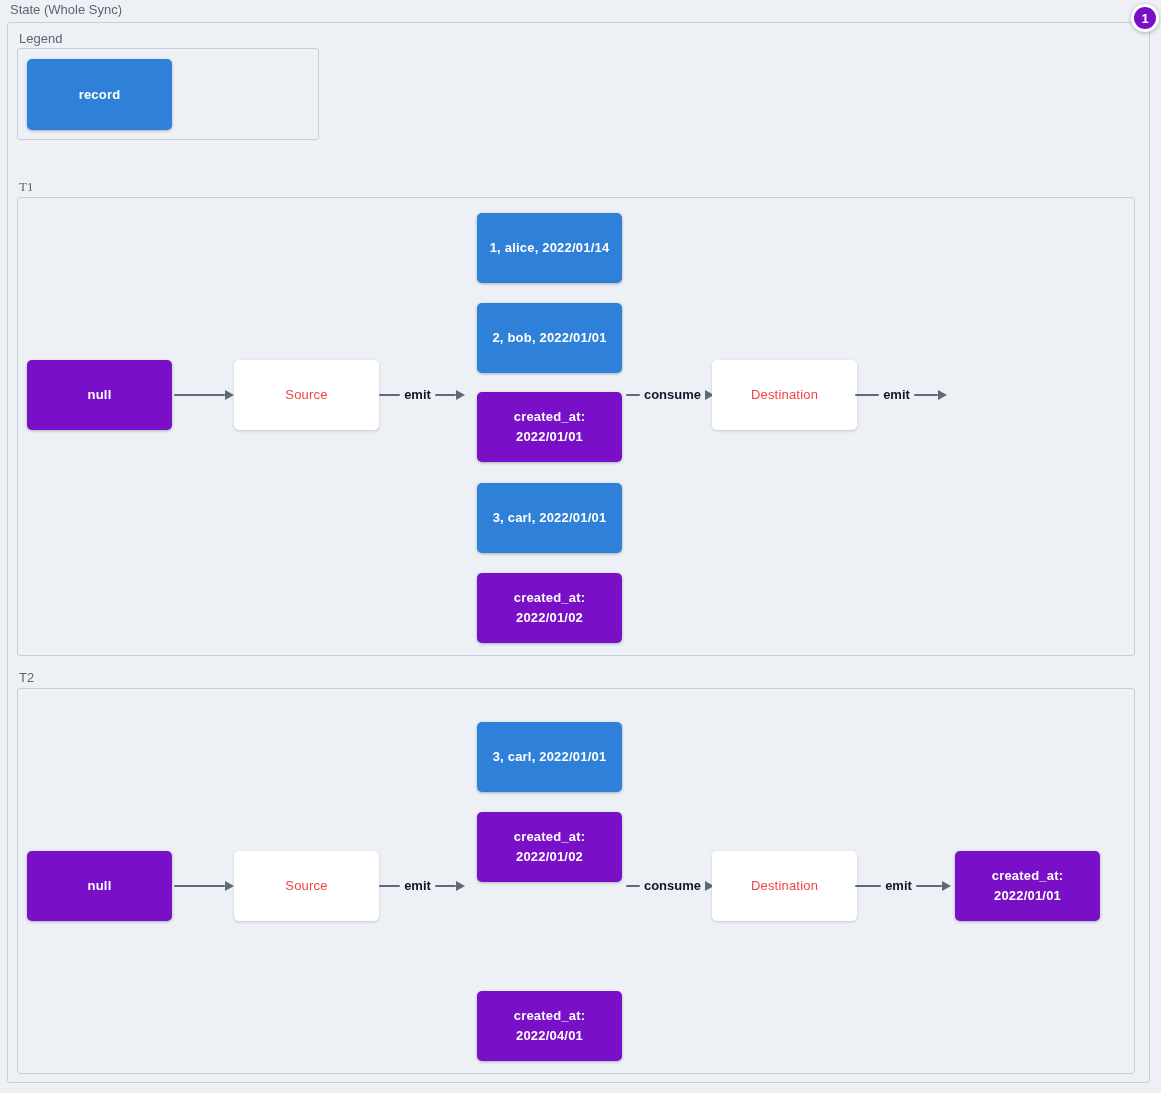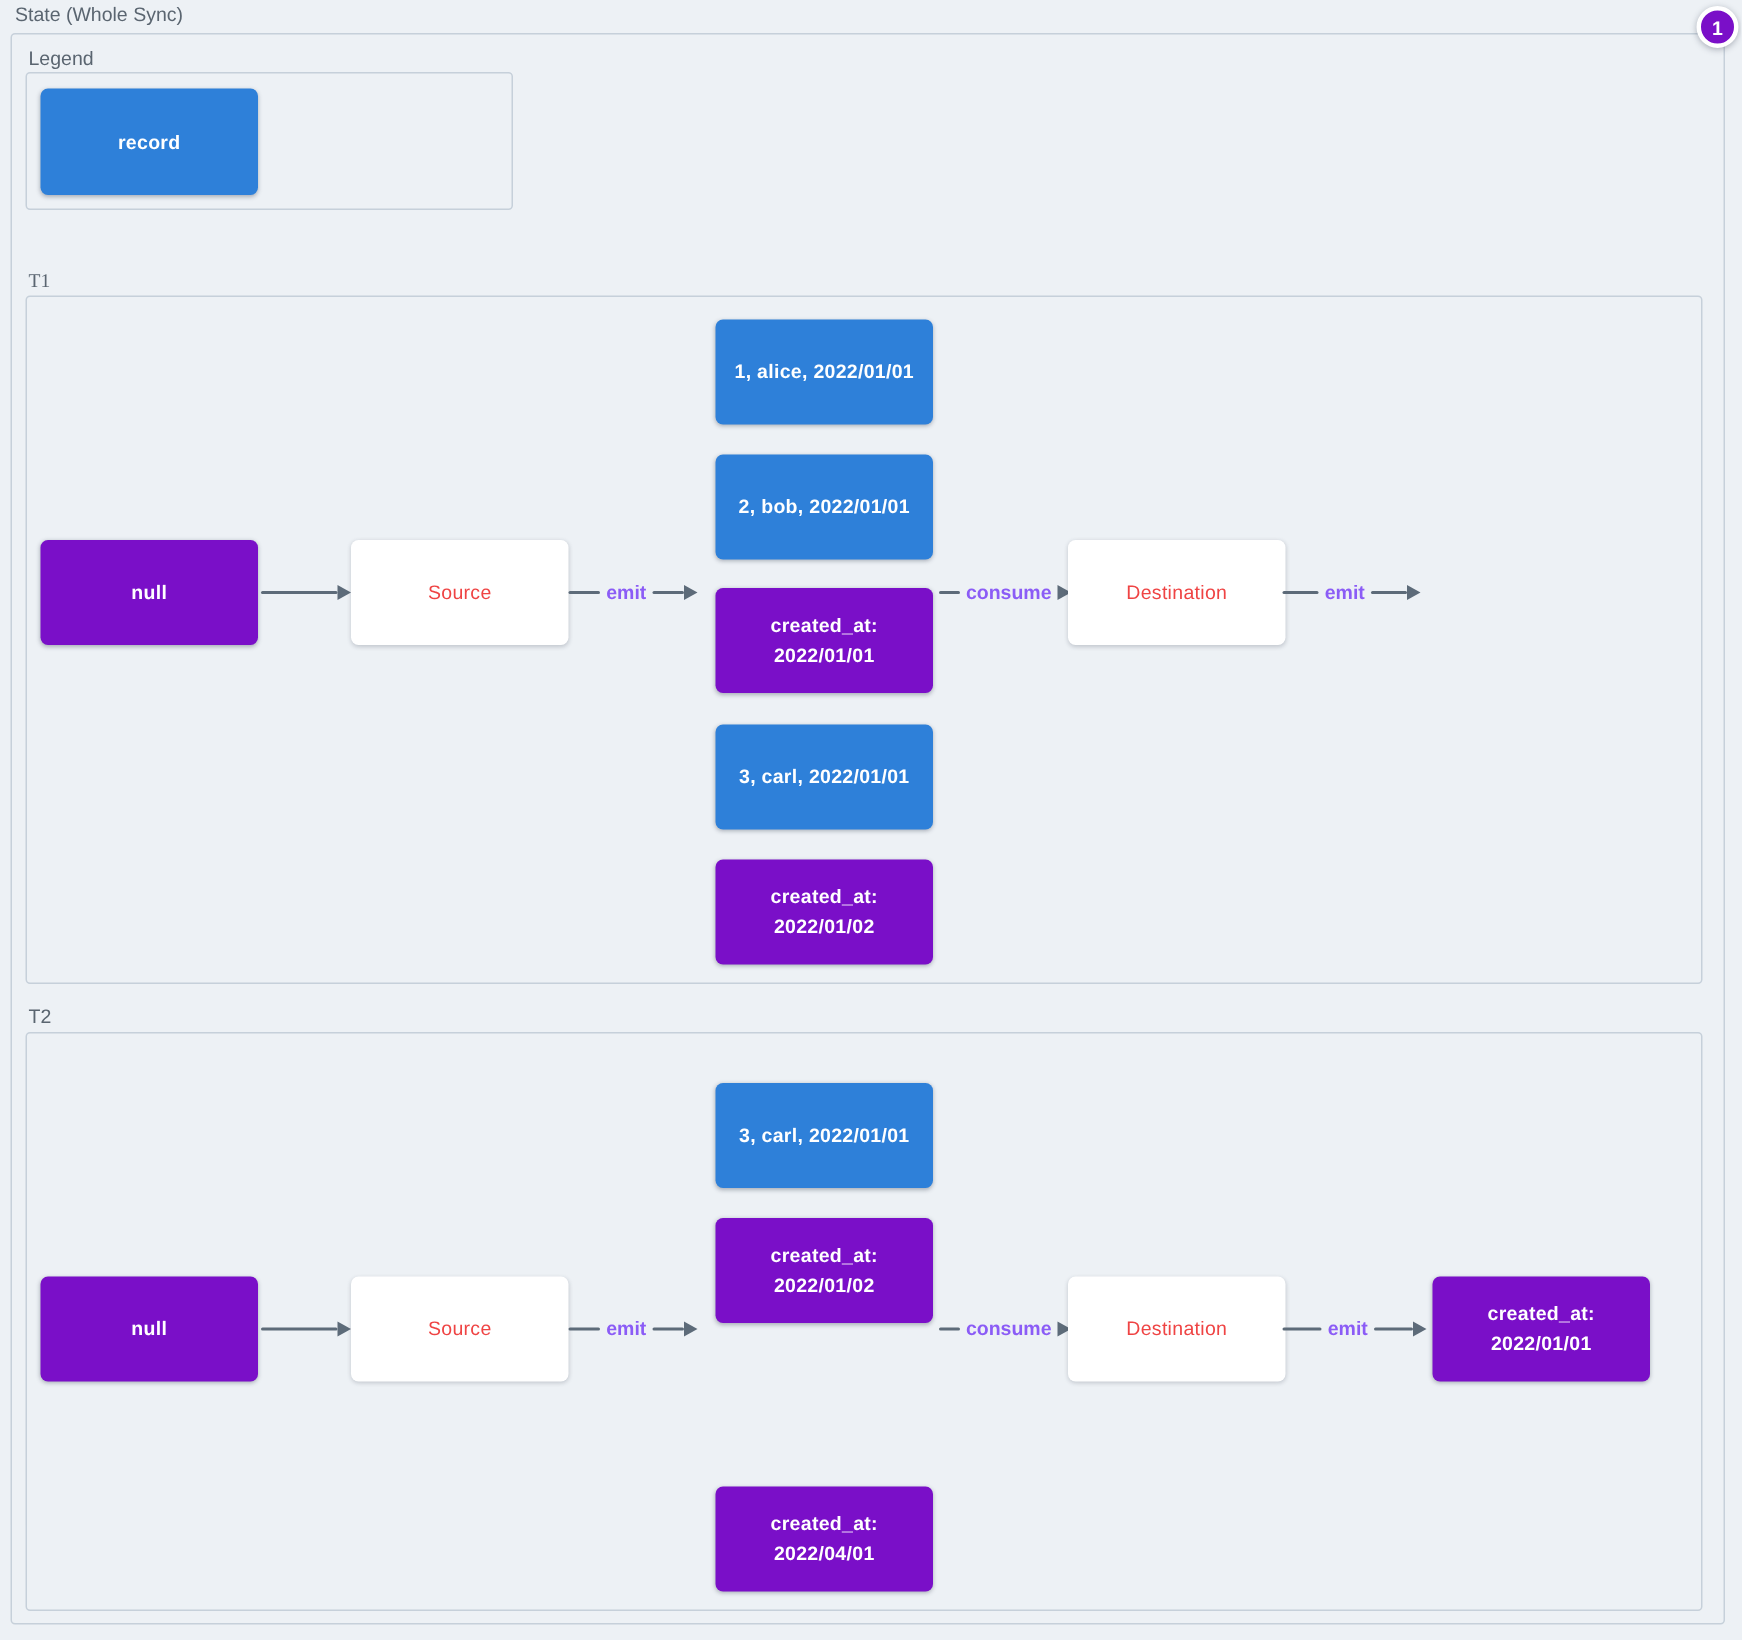--- a/index.html
+++ b/index.html
@@ -56,21 +56,21 @@
   .arrow .head {
     width: 0; height: 0;
     border-left: 9px solid #5d6b79;
     border-top: 5.5px solid transparent;
     border-bottom: 5.5px solid transparent;
   }
   .arrow .lbl {
     padding: 0 4px;
     font-size: 13px;
     font-weight: 600;
-    color: #8b5cf6;
+    color: #0f172a;
     white-space: nowrap;
     line-height: 14px;
   }
   .badge {
     position: absolute;
     left: 1131px; top: 4px;
     width: 28px; height: 28px;
     box-sizing: border-box;
     border-radius: 50%;
     background: #7a0fc8;
@@ -84,21 +84,21 @@
 </style>
 </head>
 <body>
 
 <div class="canvas">
 
   <div class="group-title" style="left:10px; top:2px;">State (Whole Sync)</div>
   <div class="group" style="left:7px; top:22px; width:1143px; height:1061px;">
 
     <div class="group-title" style="left:11px; top:8px;">Legend</div>
-    <div class="group" style="left:9px; top:25px; width:325px; height:92px;">
+    <div class="group" style="left:9px; top:25px; width:302px; height:92px;">
       <div class="node" style="left:9px; top:10px; height:71px;" data-type="record">record</div>
     </div>
 
     <div class="group-title" style="left:11px; top:156px;font-family:Liberation Serif, serif;">T1</div>
     <div class="group" style="left:9px; top:174px; width:1118px; height:459px;">
 
       <div class="node" style="left:9px; top:162px;" data-type="state">null</div>
 
       <div class="arrow" style="left:156px; top:190px; width:60px;">
         <div class="shaft"></div>
@@ -107,21 +107,21 @@
 
       <div class="node plain" style="left:216px; top:162px;">Source</div>
 
       <div class="arrow" style="left:361px; top:190px; width:86px;">
         <div class="shaft"></div>
         <div class="lbl">emit</div>
         <div class="shaft"></div>
         <div class="head"></div>
       </div>
 
-      <div class="node" style="left:459px; top:15px;" data-type="record">1, alice, 2022/01/01</div>
+      <div class="node" style="left:459px; top:15px;" data-type="record">1, alice, 2022/01/14</div>
       <div class="node" style="left:459px; top:105px;" data-type="record">2, bob, 2022/01/01</div>
       <div class="node" style="left:459px; top:194px;" data-type="state">created_at: 2022/01/01</div>
       <div class="node" style="left:459px; top:285px;" data-type="record">3, carl, 2022/01/01</div>
       <div class="node" style="left:459px; top:375px;" data-type="state">created_at: 2022/01/02</div>
 
       <div class="arrow" style="left:608px; top:190px; width:88px;">
         <div class="shaft"></div>
         <div class="lbl">consume</div>
         <div class="head"></div>
       </div>

